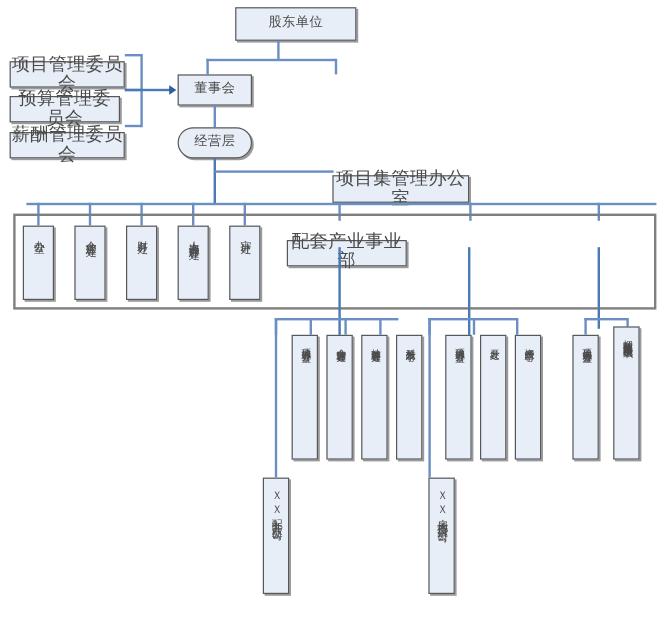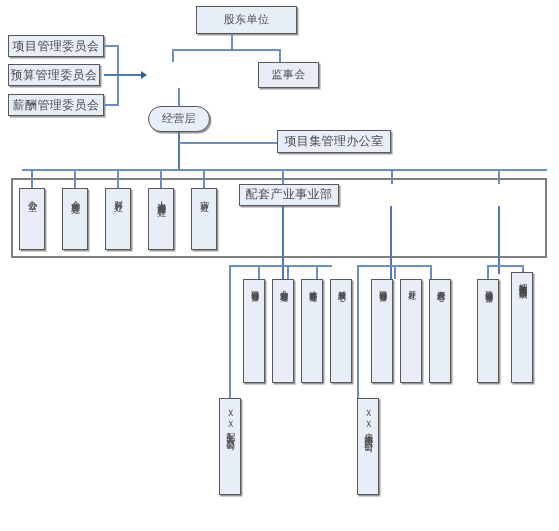--- a/index.html
+++ b/index.html
@@ -24,21 +24,21 @@
     box-shadow:1.5px 1.5px 0 0 #9a9a9a;
     display:flex;
     align-items:center;
     justify-content:center;
     text-align:center;
     color:#4a4a4a;
     letter-spacing:0.4px;
     line-height:1.08;
   }
   .node.h{ font-size:11px; }
-  .node.sm{ font-size:12px; }
+  .node.sm{ font-size:15px;margin-top:16px; }
 
   
   .node.v{
     writing-mode:vertical-rl;
     text-orientation:upright;
     font-size:9px;
     letter-spacing:1.2px;
     padding:4px 0;
     justify-content:flex-start;
     align-items:center;
@@ -91,21 +91,21 @@
   <div class="node h" style="left:196px;top:6px;width:101px;height:28px;">股东单位</div>
 
   <div class="ln lnv" style="left:231px;top:34px;width:1.5px;height:16px;"></div>
 
   <div class="ln lnh" style="left:172px;top:49px;width:108px;height:1.5px;"></div>
 
   <div class="ln lnv" style="left:172px;top:49px;width:1.5px;height:13px;"></div>
 
   <div class="ln lnv" style="left:279px;top:49px;width:1.5px;height:13px;"></div>
 
-  <div class="node h" style="left:258px;top:62px;width:61px;height:26px;">监事会</div>
+  <div class="node h" style="left:148px;top:62px;width:62px;height:26px;">董事会</div>
 
   <div class="node sm" style="left:8px;top:35px;width:96px;height:22px;">项目管理委员会</div>
   <div class="node sm" style="left:8px;top:64px;width:92px;height:22px;">预算管理委员会</div>
   <div class="node sm" style="left:8px;top:94px;width:96px;height:22px;">薪酬管理委员会</div>
 
   <div class="ln lnh" style="left:104px;top:45px;width:14px;height:1.5px;"></div>
   <div class="ln lnh" style="left:104px;top:74px;width:14px;height:1.5px;"></div>
   <div class="ln lnh" style="left:104px;top:104px;width:14px;height:1.5px;"></div>
 
   <div class="ln lnv" style="left:117px;top:45px;width:1.5px;height:61px;"></div>

